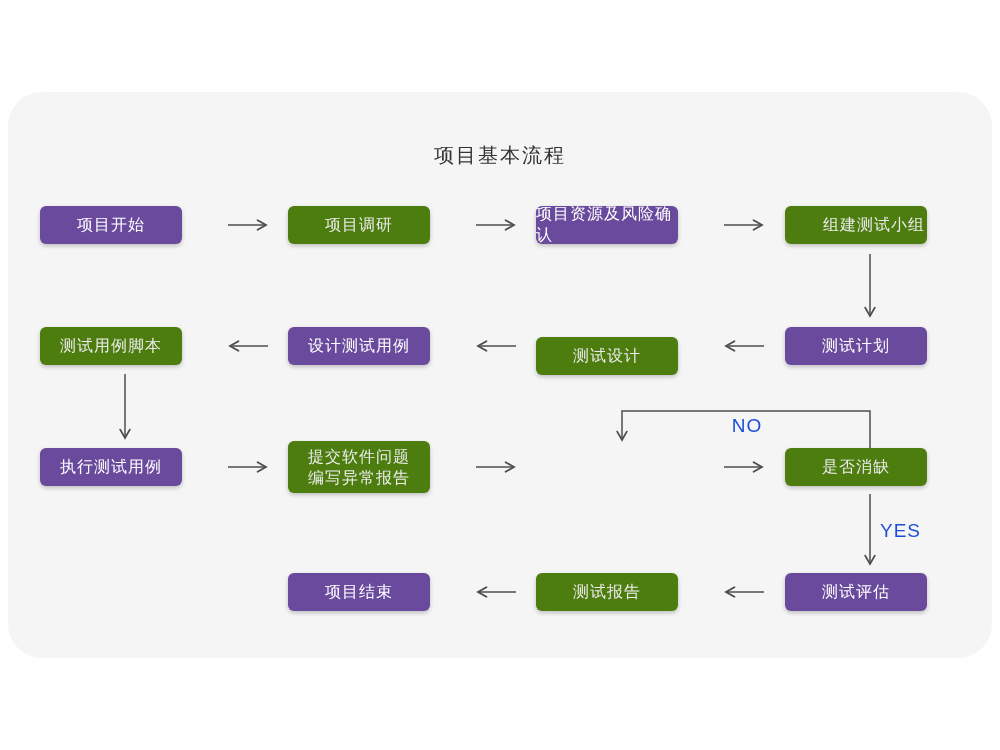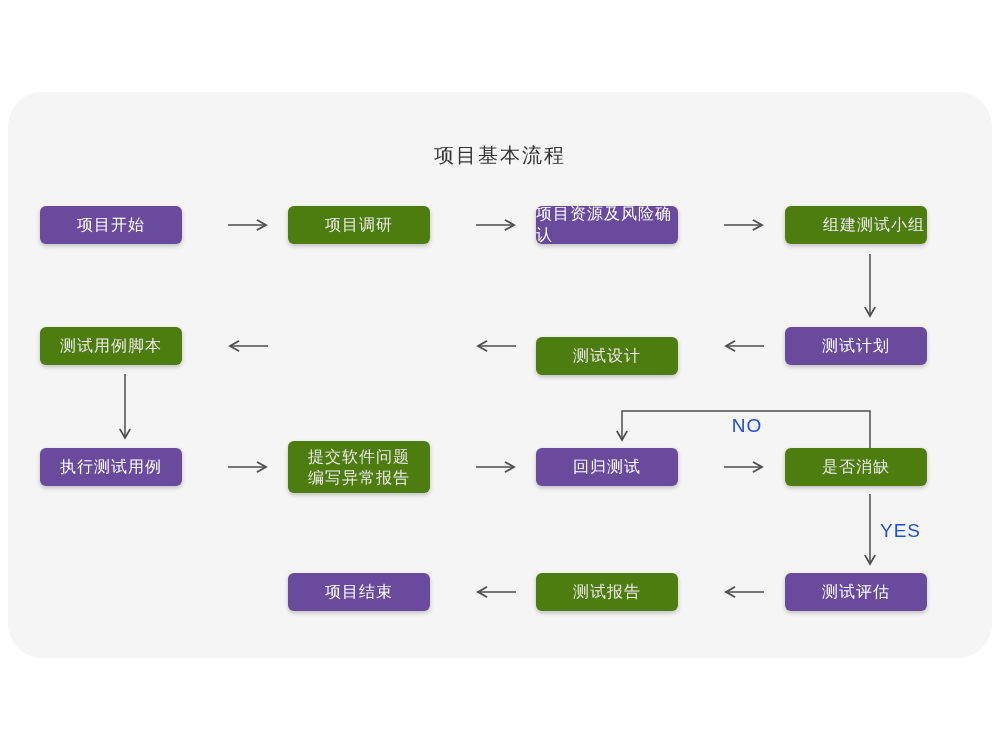--- a/index.html
+++ b/index.html
@@ -78,27 +78,27 @@
       <line x1="516" y1="592" x2="478" y2="592" marker-end="url(#ah)"></line>
     </g>
   </svg>
 
   <div class="node purple" style="left:40px;top:206px;">项目开始</div>
   <div class="node gray" style="left:288px;top:206px;">项目调研</div>
   <div class="node purple" style="left:536px;top:206px;">项目资源及风险确认</div>
   <div class="node gray" style="left:785px;top:206px;padding-left:36px;">组建测试小组</div>
 
   <div class="node gray" style="left:40px;top:327px;">测试用例脚本</div>
+  <div class="node purple" style="left:288px;top:327px;">设计测试用例</div>
   <div class="node gray" style="left:536px;top:327px;margin-top:10px;">测试设计</div>
   <div class="node purple" style="left:785px;top:327px;">测试计划</div>
 
   <div class="node purple" style="left:40px;top:448px;">执行测试用例</div>
   <div class="node gray tall" style="left:288px;top:441px;">提交软件问题
 编写异常报告</div>
-  <div class="node purple" style="left:536px;top:448px;">回归测试</div>
   <div class="node gray" style="left:785px;top:448px;">是否消缺</div>
 
   <div class="node purple" style="left:288px;top:573px;">项目结束</div>
   <div class="node gray" style="left:536px;top:573px;">测试报告</div>
   <div class="node purple" style="left:785px;top:573px;">测试评估</div>
 
   <div class="edge-label no">NO</div>
   <div class="edge-label yes">YES</div>
 
 </div>

